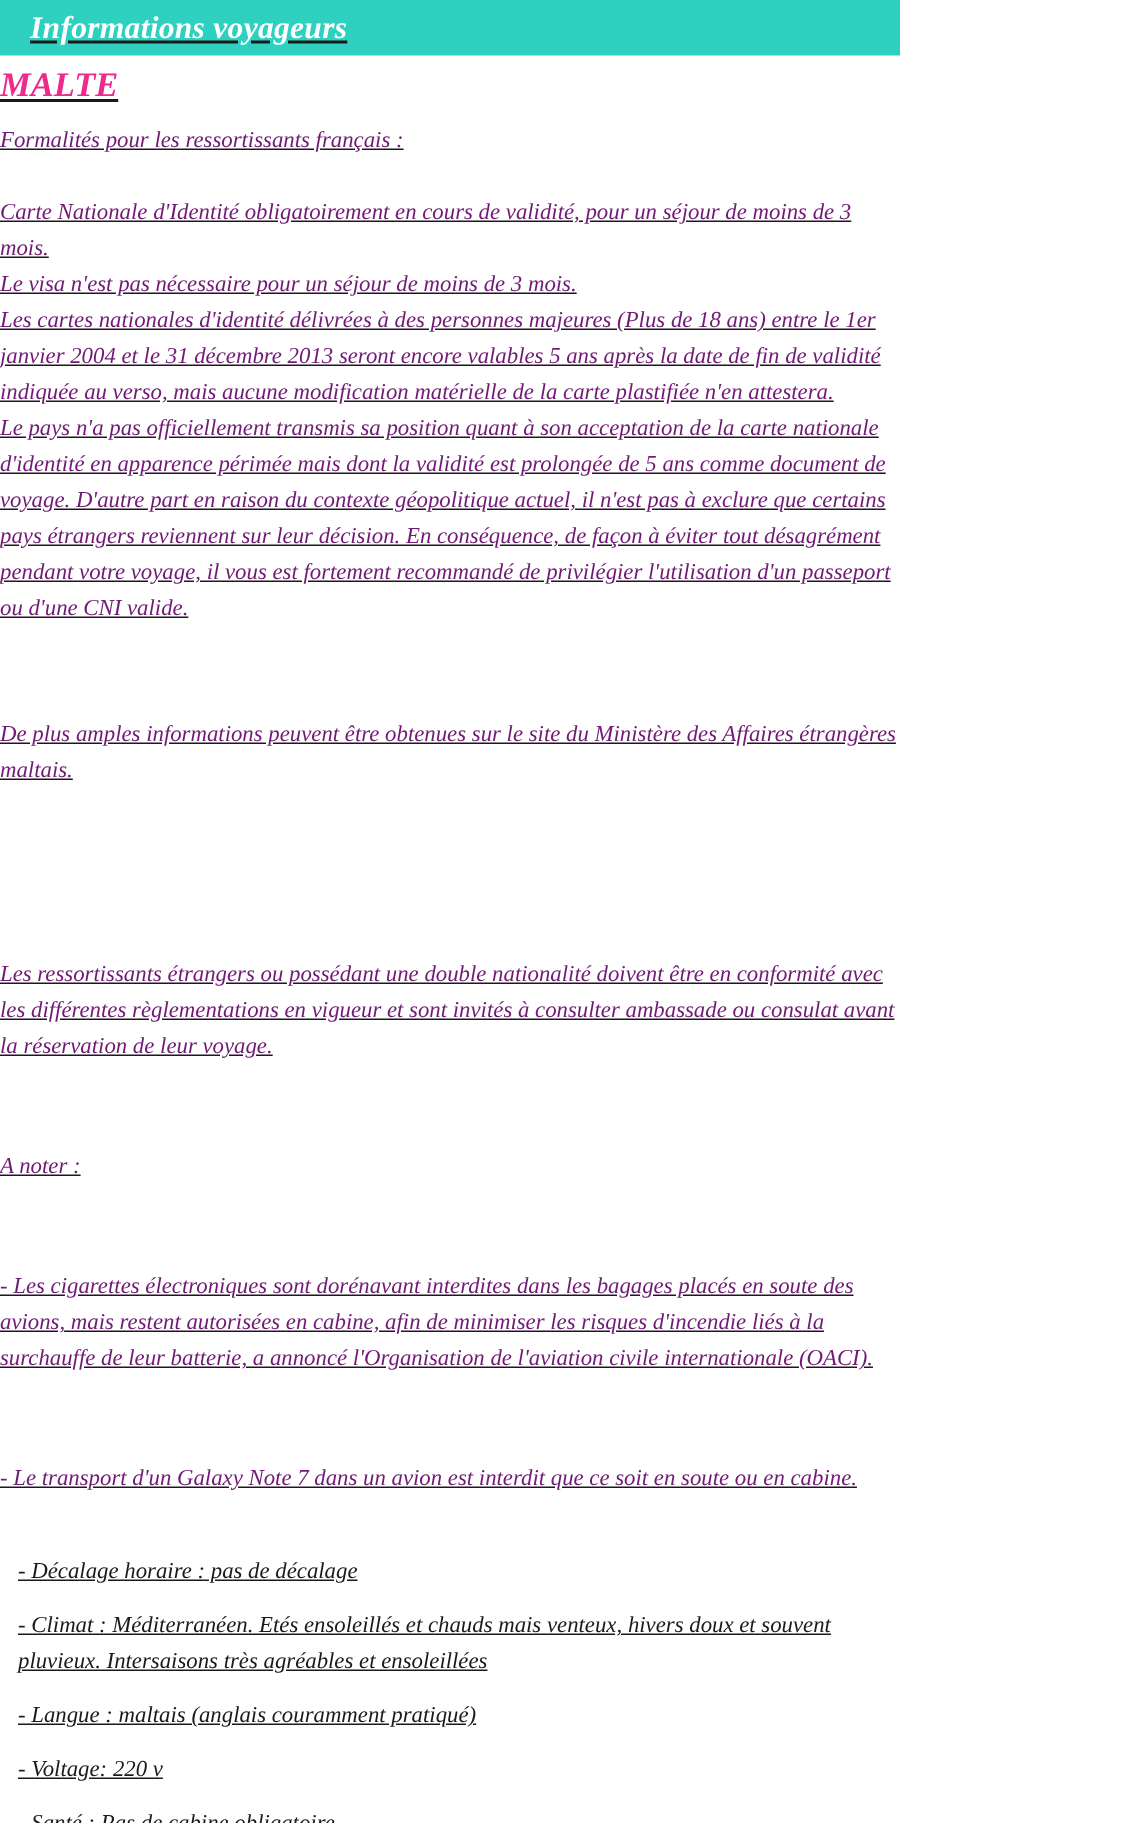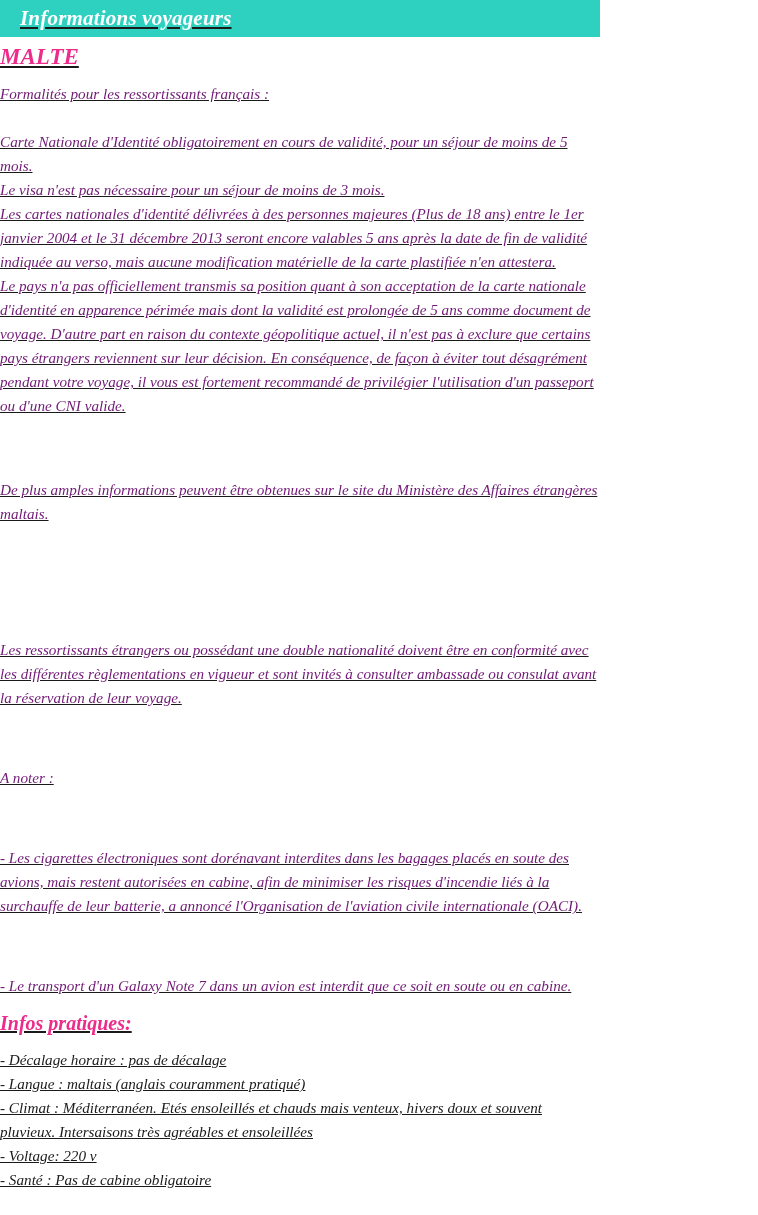--- a/index.html
+++ b/index.html
@@ -68,21 +68,21 @@
   }
   .gap-13 { height: 13px; }
   .gap-20 { height: 20px; }
   .gap-24 { height: 24px; }
   .gap-56 { height: 56px; }
   .list-line {
     font-family: "Liberation Serif", serif;
     font-style: italic;
     font-size: 15.2px;
     line-height: 24px;
-    margin: 0;
+    margin: 12px;
   }
 </style>
 </head>
 <body>
 
 <div class="page">
 
   <div class="header-bar">
     <span class="header-title">Informations voyageurs</span>
   </div>
@@ -90,21 +90,21 @@
   <div class="content">
 
     <h1 class="country-title">MALTE</h1>
 
     <div class="gap-13"></div>
 
     <p class="para">Formalités pour les ressortissants français :</p>
 
     <div class="gap-24"></div>
 
-    <p class="para">Carte Nationale d'Identité obligatoirement en cours de validité, pour un séjour de moins de 5 mois.</p>
+    <p class="para">Carte Nationale d'Identité obligatoirement en cours de validité, pour un séjour de moins de 3 mois.</p>
     <p class="para">Le visa n'est pas nécessaire pour un séjour de moins de 3 mois.</p>
     <p class="para">Les cartes nationales d'identité délivrées à des personnes majeures (Plus de 18 ans) entre le 1er janvier 2004 et le 31 décembre 2013 seront encore valables 5 ans après la date de fin de validité indiquée au verso, mais aucune modification matérielle de la carte plastifiée n'en attestera.</p>
     <p class="para">Le pays n'a pas officiellement transmis sa position quant à son acceptation de la carte nationale d'identité en apparence périmée mais dont la validité est prolongée de 5 ans comme document de voyage. D'autre part en raison du contexte géopolitique actuel, il n'est pas à exclure que certains pays étrangers reviennent sur leur décision. En conséquence, de façon à éviter tout désagrément pendant votre voyage, il vous est fortement recommandé de privilégier l'utilisation d'un passeport ou d'une CNI valide.</p>
 
     <div class="gap-20"></div>
 
 
     <div class="gap-40" style="height:40px"></div>
 
     <p class="para">De plus amples informations peuvent être obtenues sur le site du Ministère des Affaires étrangères maltais.</p>
@@ -123,24 +123,23 @@
     <div class="gap-56"></div>
 
     <p class="para">- Les cigarettes électroniques sont dorénavant interdites dans les bagages placés en soute des avions, mais restent autorisées en cabine, afin de minimiser les risques d'incendie liés à la surchauffe de leur batterie, a annoncé l'Organisation de l'aviation civile internationale (OACI).</p>
 
     <div class="gap-56"></div>
 
     <p class="para">- Le transport d'un Galaxy Note 7 dans un avion est interdit que ce soit en soute ou en cabine.</p>
 
     <div class="gap-13"></div>
 
-    <h2 class="section-title">Infos pratiques:</h2>
 
     <div class="gap-13"></div>
 
     <p class="list-line">- Décalage horaire : pas de décalage</p>
+    <p class="list-line">- Climat : Méditerranéen. Etés ensoleillés et chauds mais venteux, hivers doux et souvent pluvieux. Intersaisons très agréables et ensoleillées</p>
     <p class="list-line">- Langue : maltais (anglais couramment pratiqué)</p>
-    <p class="list-line">- Climat : Méditerranéen. Etés ensoleillés et chauds mais venteux, hivers doux et souvent pluvieux. Intersaisons très agréables et ensoleillées</p>
     <p class="list-line">- Voltage: 220 v</p>
     <p class="list-line">- Santé : Pas de cabine obligatoire</p>
 
   </div>
 </div>
 
 </body></html>

